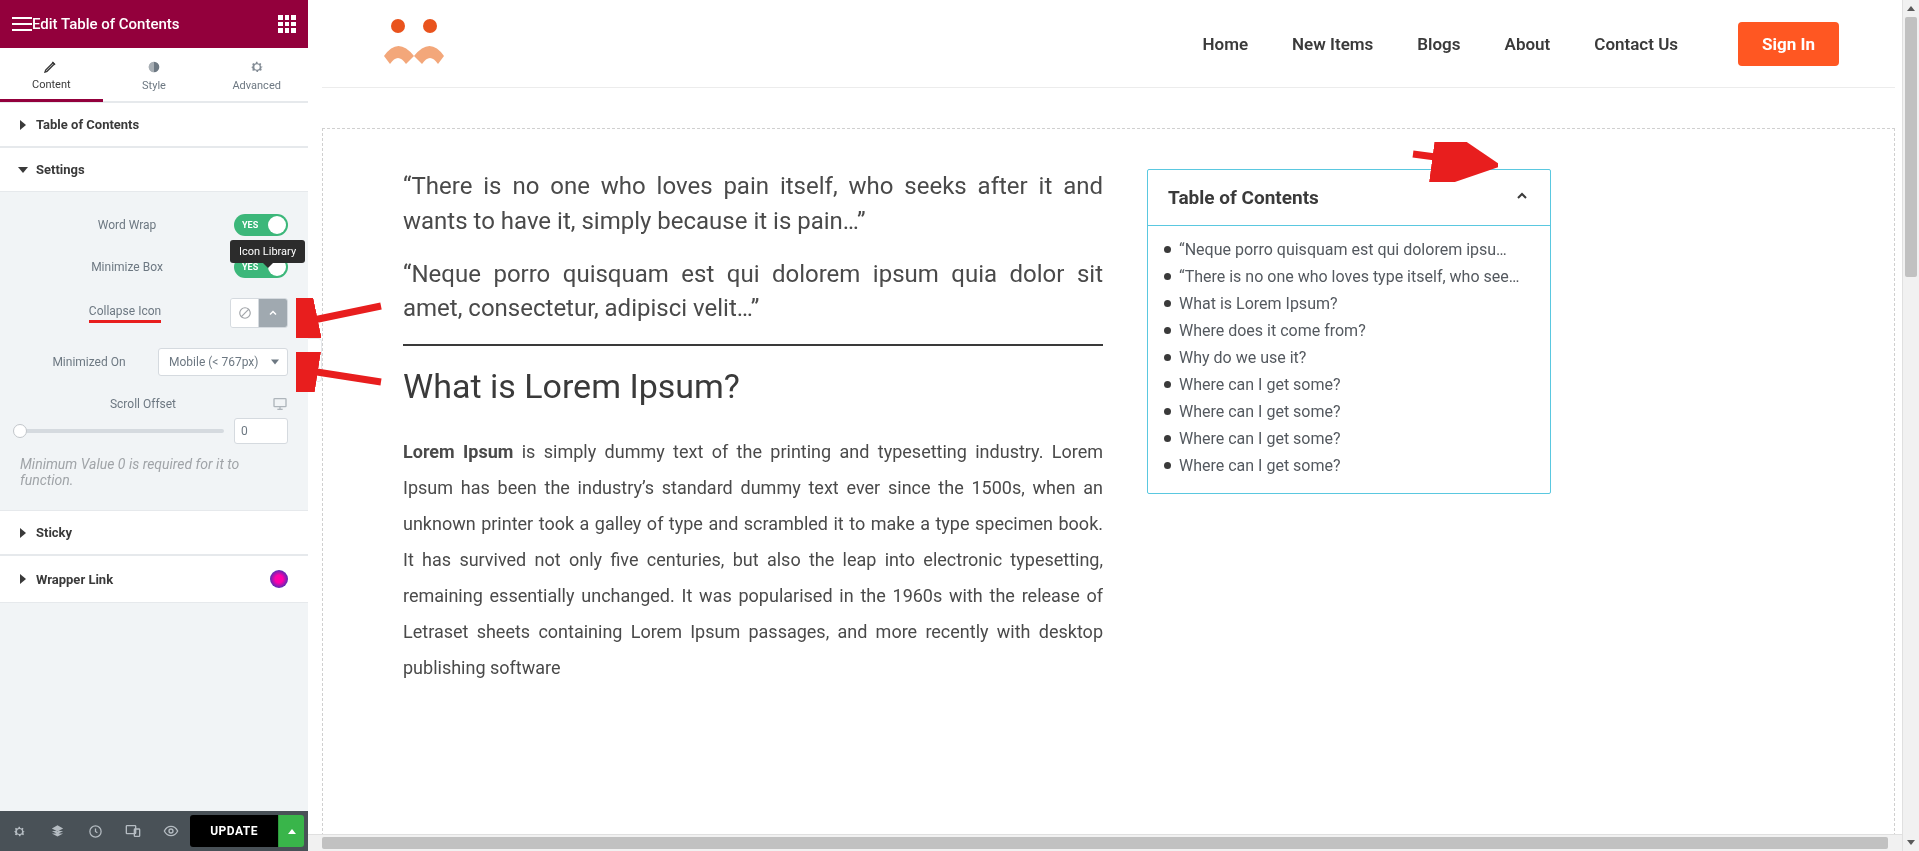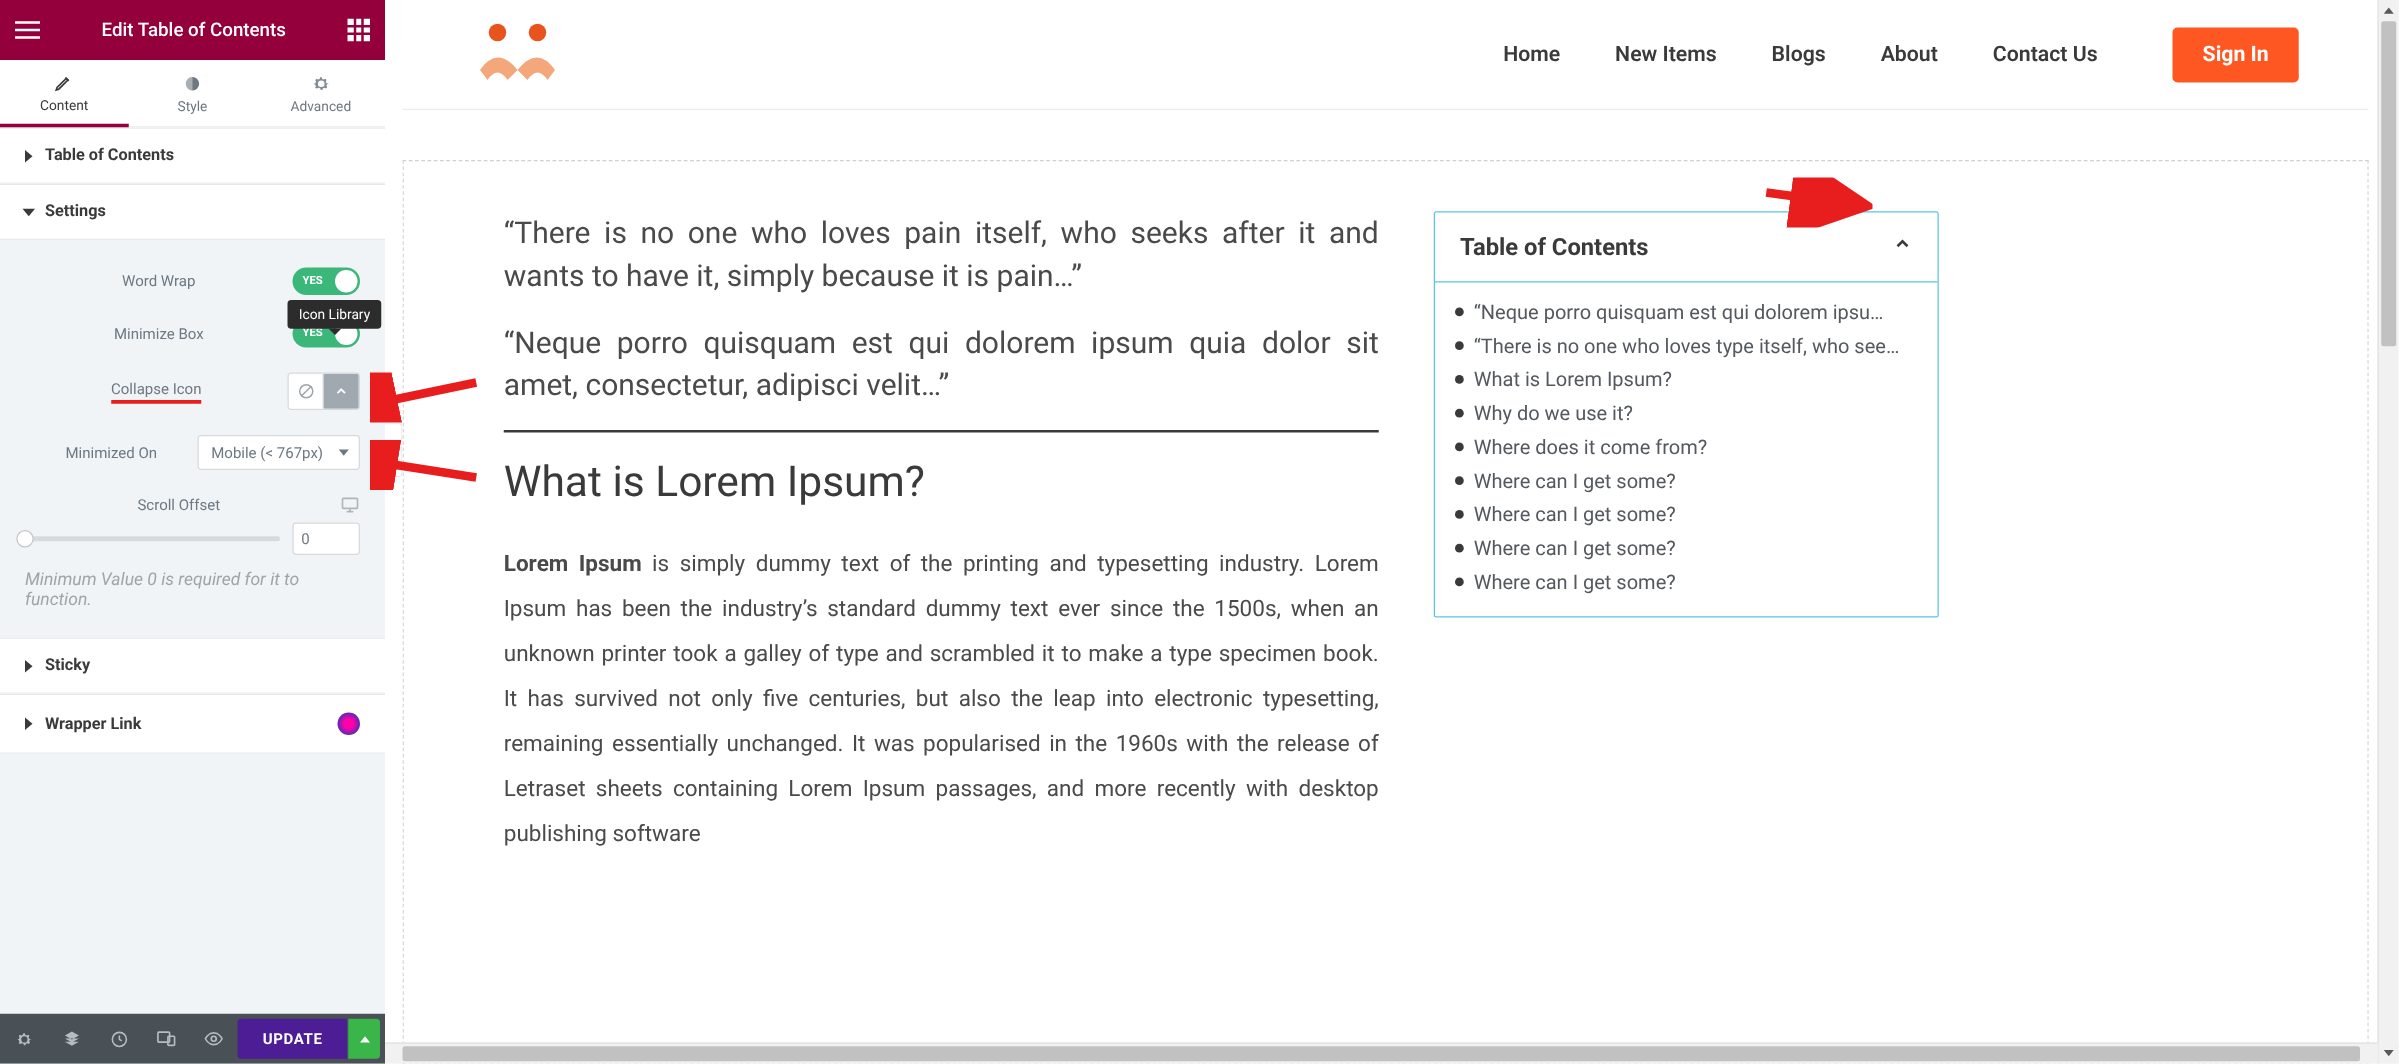--- a/index.html
+++ b/index.html
@@ -3,21 +3,21 @@
 <meta charset="utf-8">
 <style>
 * { margin: 0; padding: 0; box-sizing: border-box; font-family: -apple-system, BlinkMacSystemFont, "Segoe UI", Roboto, sans-serif; }
 body { width: 1919px; height: 851px; overflow: hidden; position: relative; background: #fff; }
 
 
 .panel { position: absolute; left: 0; top: 0; width: 308px; height: 851px; background: #f1f4f6; display: flex; flex-direction: column; }
 .panel-header { background: #93003c; color: #fff; height: 48px; display: flex; align-items: center; justify-content: space-between; padding: 0 12px; }
 .hamburger { width: 20px; height: 14px; display: flex; flex-direction: column; justify-content: space-between; cursor: pointer; }
 .hamburger span { display: block; height: 2px; background: #fff; }
-.panel-title { font-size: 15px; font-weight: 500; flex: 1; text-align: center; }
+.panel-title { font-size: 15px; font-weight: 500; flex: 1; text-align: left; }
 .apps-icon { width: 18px; height: 18px; display: grid; grid-template-columns: repeat(3,1fr); grid-template-rows: repeat(3,1fr); gap: 2px; cursor: pointer; }
 .apps-icon span { background: #fff; }
 
 .tabs { display: flex; background: #fff; border-bottom: 1px solid #e6e9ec; }
 .tab { flex:1; display:flex; flex-direction:column; align-items:center; justify-content:center; padding:10px 0 8px; cursor:pointer; color:#6d7882; font-size:11px; gap:4px; }
 .tab svg { width:16px; height:16px; }
 .tab.active { color:#3a3a3a; border-bottom:3px solid #93003c; margin-bottom:-1px; }
 
 .panel-body { flex:1; overflow-y:auto; }
 .section-header { background:#fff; padding:14px 20px; font-size:13px; font-weight:700; color:#3a3a3a; display:flex; align-items:center; gap:10px; border-top:1px solid #e6e9ec; border-bottom:1px solid #e6e9ec; cursor:pointer; }
@@ -53,21 +53,21 @@
 
 .tooltip { position:absolute; background:#2c2c2c; color:#fff; font-size:11px; padding:5px 9px; border-radius:3px; white-space:nowrap; z-index:50; }
 .tooltip::after { content:""; position:absolute; bottom:-5px; left:50%; transform:translateX(-50%); border-left:5px solid transparent; border-right:5px solid transparent; border-top:5px solid #2c2c2c;}
 
 .wrapper-icon { width:18px;height:18px; border-radius:50%; background: radial-gradient(circle, #f0a 30%, #5a2ab5 70%); margin-left:auto; }
 
 .panel-footer { height:40px; background:#495157; display:flex; align-items:center; }
 .footer-icon { width:40px; height:40px; display:flex; align-items:center; justify-content:center; color:#b5bcc2; cursor:pointer; }
 .footer-icon + .footer-icon { border-left: none; }
 .update-btn { margin-left:auto; display:flex; height:32px; margin-right:4px; }
-.update-main { background:#4c1d95; color:#fff; font-size:12px; font-weight:700; padding:0 20px; display:flex; align-items:center; border-radius:3px 0 0 3px; cursor:pointer; letter-spacing:.5px;}
+.update-main { background:#000000; color:#fff; font-size:12px; font-weight:700; padding:0 20px; display:flex; align-items:center; border-radius:3px 0 0 3px; cursor:pointer; letter-spacing:.5px;}
 .update-drop { background:#39b54a; width:26px; display:flex; align-items:center; justify-content:center; border-left:1px solid #2e9a3c; border-radius:0 3px 3px 0; cursor:pointer;}
 .update-drop::after{content:"";border-left:4px solid transparent;border-right:4px solid transparent;border-bottom:5px solid #fff;}
 
 .collapse-tab { position:absolute; left:308px; top:338px; width:14px; height:44px; background:#fff; border:1px solid #e6e9ec; border-left:none; border-radius:0 4px 4px 0; display:flex; align-items:center; justify-content:center; cursor:pointer; color:#9da5ae; font-size:10px;}
 
 
 .preview { position:absolute; left:322px; top:0; right:24px; height:851px; background:#fff; overflow:hidden; }
 .site-header { height:88px; display:flex; align-items:center; padding:0 56px; border-bottom:1px solid #ececec; }
 .logo { width:72px; height:56px; position:relative; }
 .nav { margin-left:auto; display:flex; gap:44px; align-items:center; }
@@ -314,25 +314,25 @@
           <div class="toc-item">
             <span class="toc-bullet"></span>
             <span class="toc-link">“There is no one who loves type itself, who see…</span>
           </div>
           <div class="toc-item">
             <span class="toc-bullet"></span>
             <span class="toc-link">What is Lorem Ipsum?</span>
           </div>
           <div class="toc-item">
             <span class="toc-bullet"></span>
+            <span class="toc-link">Where does it come from?</span>
+          </div>
+          <div class="toc-item">
+            <span class="toc-bullet"></span>
             <span class="toc-link">Why do we use it?</span>
-          </div>
-          <div class="toc-item">
-            <span class="toc-bullet"></span>
-            <span class="toc-link">Where does it come from?</span>
           </div>
           <div class="toc-item">
             <span class="toc-bullet"></span>
             <span class="toc-link">Where can I get some?</span>
           </div>
           <div class="toc-item">
             <span class="toc-bullet"></span>
             <span class="toc-link">Where can I get some?</span>
           </div>
           <div class="toc-item">

